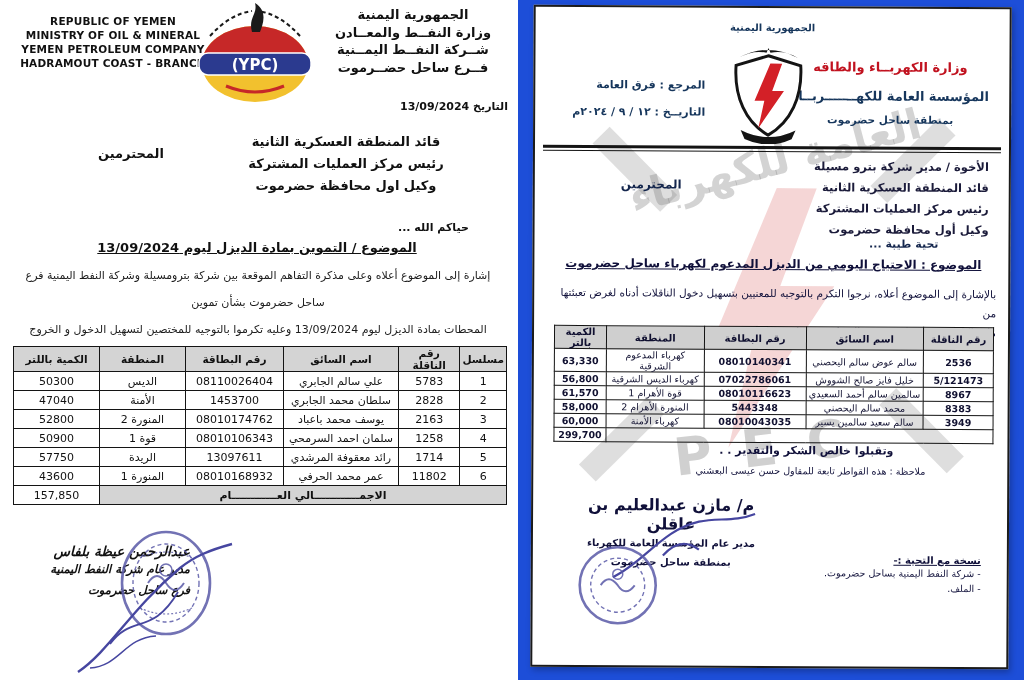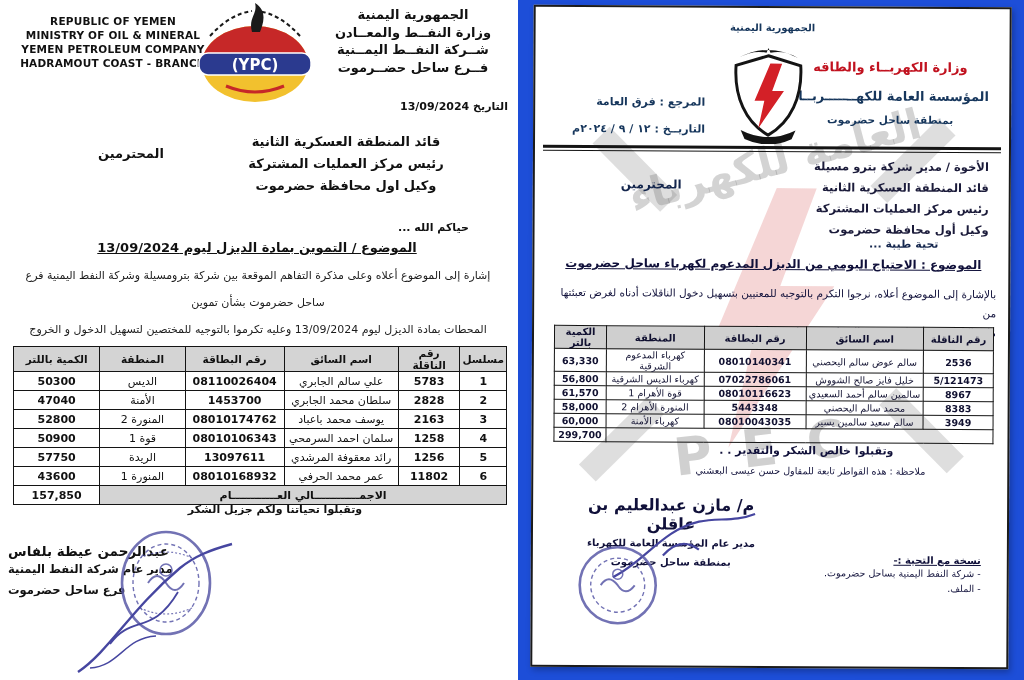--- a/index.html
+++ b/index.html
@@ -22,43 +22,43 @@
   .l-honorific { position:absolute; left:98px; top:146px; direction:rtl; font-weight:bold; font-size:13px; }
   .l-greet { position:absolute; left:398px; top:221px; direction:rtl; font-weight:bold; font-size:11px; }
   .l-subject { position:absolute; left:52px; top:240px; width:410px; direction:rtl; text-align:center;
                font-weight:bold; font-size:13px; text-decoration:underline; }
   .l-body { position:absolute; left:22px; top:262px; width:472px; direction:rtl; text-align:center;
             font-size:11px; line-height:27px; color:#1c1c1c; }
   .l-table { position:absolute; left:13px; top:346px; width:494px; direction:rtl;
              border-collapse:collapse; font-size:11px; }
   .l-table th, .l-table td { border:1.6px solid #141414; text-align:center; height:19px; padding:0 2px; }
   .l-table th { background:#d4d4d4; font-weight:bold; font-size:10.5px; }
-  .l-table .num { font-weight:bold; }
+  .l-table .num { font-weight:normal; }
   .l-table .total-label { background:#d4d4d4; font-weight:bold; letter-spacing:1px;margin-left:35px; }
   .l-close { position:absolute; left:150px; top:503px; width:250px; direction:rtl; text-align:center;
              font-weight:bold; font-size:11px; }
-  .l-sig { position:absolute; left:8px; top:543px; width:190px; direction:rtl; text-align:left; }
+  .l-sig { position:absolute; left:0; top:543px; width:190px; direction:rtl; text-align:right;font-style:italic; }
   .l-sig .name { font-weight:bold; font-size:13.5px; }
   .l-sig .t { font-weight:bold; font-size:11.5px; line-height:21px; }
   .stamp { position:absolute; opacity:.85; }
   .scribble { position:absolute; }
 
   
   #right-doc { left:532px; top:6px; width:478px; height:662px; border:2.5px solid #1b1b1b;
                transform:rotate(.3deg); box-shadow:2px 3px 6px rgba(0,0,0,.28); color:#14264d; }
   .r-top { position:absolute; left:0; top:14px; width:100%; text-align:center; direction:rtl;
            font-weight:bold; font-size:10px; color:#16365c; }
   .r-hdr-r { position:absolute; right:12px; top:44px; width:214px; direction:rtl; text-align:center;
              line-height:29px; }
   .r-hdr-r .min { color:#c1121f; font-weight:bold; font-size:13px; }
   .r-hdr-r .org { color:#16365c; font-weight:bold; font-size:13px; }
   .r-hdr-r .reg { color:#16365c; font-weight:bold; font-size:10.5px; line-height:18px; }
   .r-emblem { position:absolute; left:184px; top:36px; width:98px; height:100px; }
   .r-hdr-l { position:absolute; left:22px; top:64px; width:148px; direction:rtl; text-align:right;
-             color:#16365c; font-weight:bold; font-size:11px; line-height:27px;margin-top:17px; }
+             color:#16365c; font-weight:bold; font-size:11px; line-height:27px; }
   .r-divider { position:absolute; left:8px; top:138px; width:458px; height:6px;
                border-top:3px solid #141414; border-bottom:1px solid #141414; }
   .r-addr { position:absolute; right:20px; top:148px; width:240px; direction:rtl; text-align:right;
             font-weight:bold; font-size:11.5px; line-height:21px; color:#1b1b3a; }
   .r-honorific { position:absolute; left:86px; top:170px; direction:rtl; font-weight:bold; font-size:12px; }
   .r-greet { position:absolute; right:70px; top:229px; direction:rtl; font-weight:bold; font-size:11px; }
   .r-subject { position:absolute; left:28px; top:249px; width:422px; direction:rtl; text-align:center;
                font-weight:bold; font-size:12px; color:#10103a; text-decoration:underline; }
   .r-body { position:absolute; left:16px; top:276px; width:446px; direction:rtl; text-align:right;
             font-size:10.5px; line-height:19px; color:#10103a; }
@@ -186,42 +186,41 @@
       <tr>
         <td class="num">4</td>
         <td class="num">1258</td>
         <td>سلمان احمد السرمحي</td>
         <td class="num">08010106343</td>
         <td>قوة 1</td>
         <td class="num">50900</td>
       </tr>
       <tr>
         <td class="num">5</td>
-        <td class="num">1256</td>
+        <td class="num">1714</td>
         <td>رائد معقوفة المرشدي</td>
         <td class="num">13097611</td>
         <td>الريدة</td>
         <td class="num">57750</td>
       </tr>
       <tr>
         <td class="num">6</td>
         <td class="num">11802</td>
         <td>عمر محمد الحرفي</td>
         <td class="num">08010168932</td>
         <td>المنورة 1</td>
         <td class="num">43600</td>
       </tr>
       <tr>
         <td colspan="5" class="total-label">الاجمــــــــــــالي العــــــــــــام</td>
         <td class="num">157,850</td>
       </tr>
     </tbody>
       </table>
 
-    <div class="l-close">وتقبلوا تحياتنا ولكم جزيل الشكر</div>
 
     <div class="l-sig">
       <div class="name">عبدالرحمن عيظة بلفاس</div>
       <div class="t">مدير عام شركة النفط اليمنية</div>
       <div class="t">فرع ساحل حضرموت</div>
     </div>
 
     <svg class="stamp" style="left:118px; top:528px;" width="96" height="110" viewBox="0 0 96 110">
       <ellipse cx="48" cy="55" rx="44" ry="51" fill="none" stroke="#5a5aa8" stroke-width="2.6"></ellipse>
       <ellipse cx="48" cy="55" rx="33" ry="39" fill="none" stroke="#5a5aa8" stroke-width="1.4" stroke-dasharray="4 3"></ellipse>

